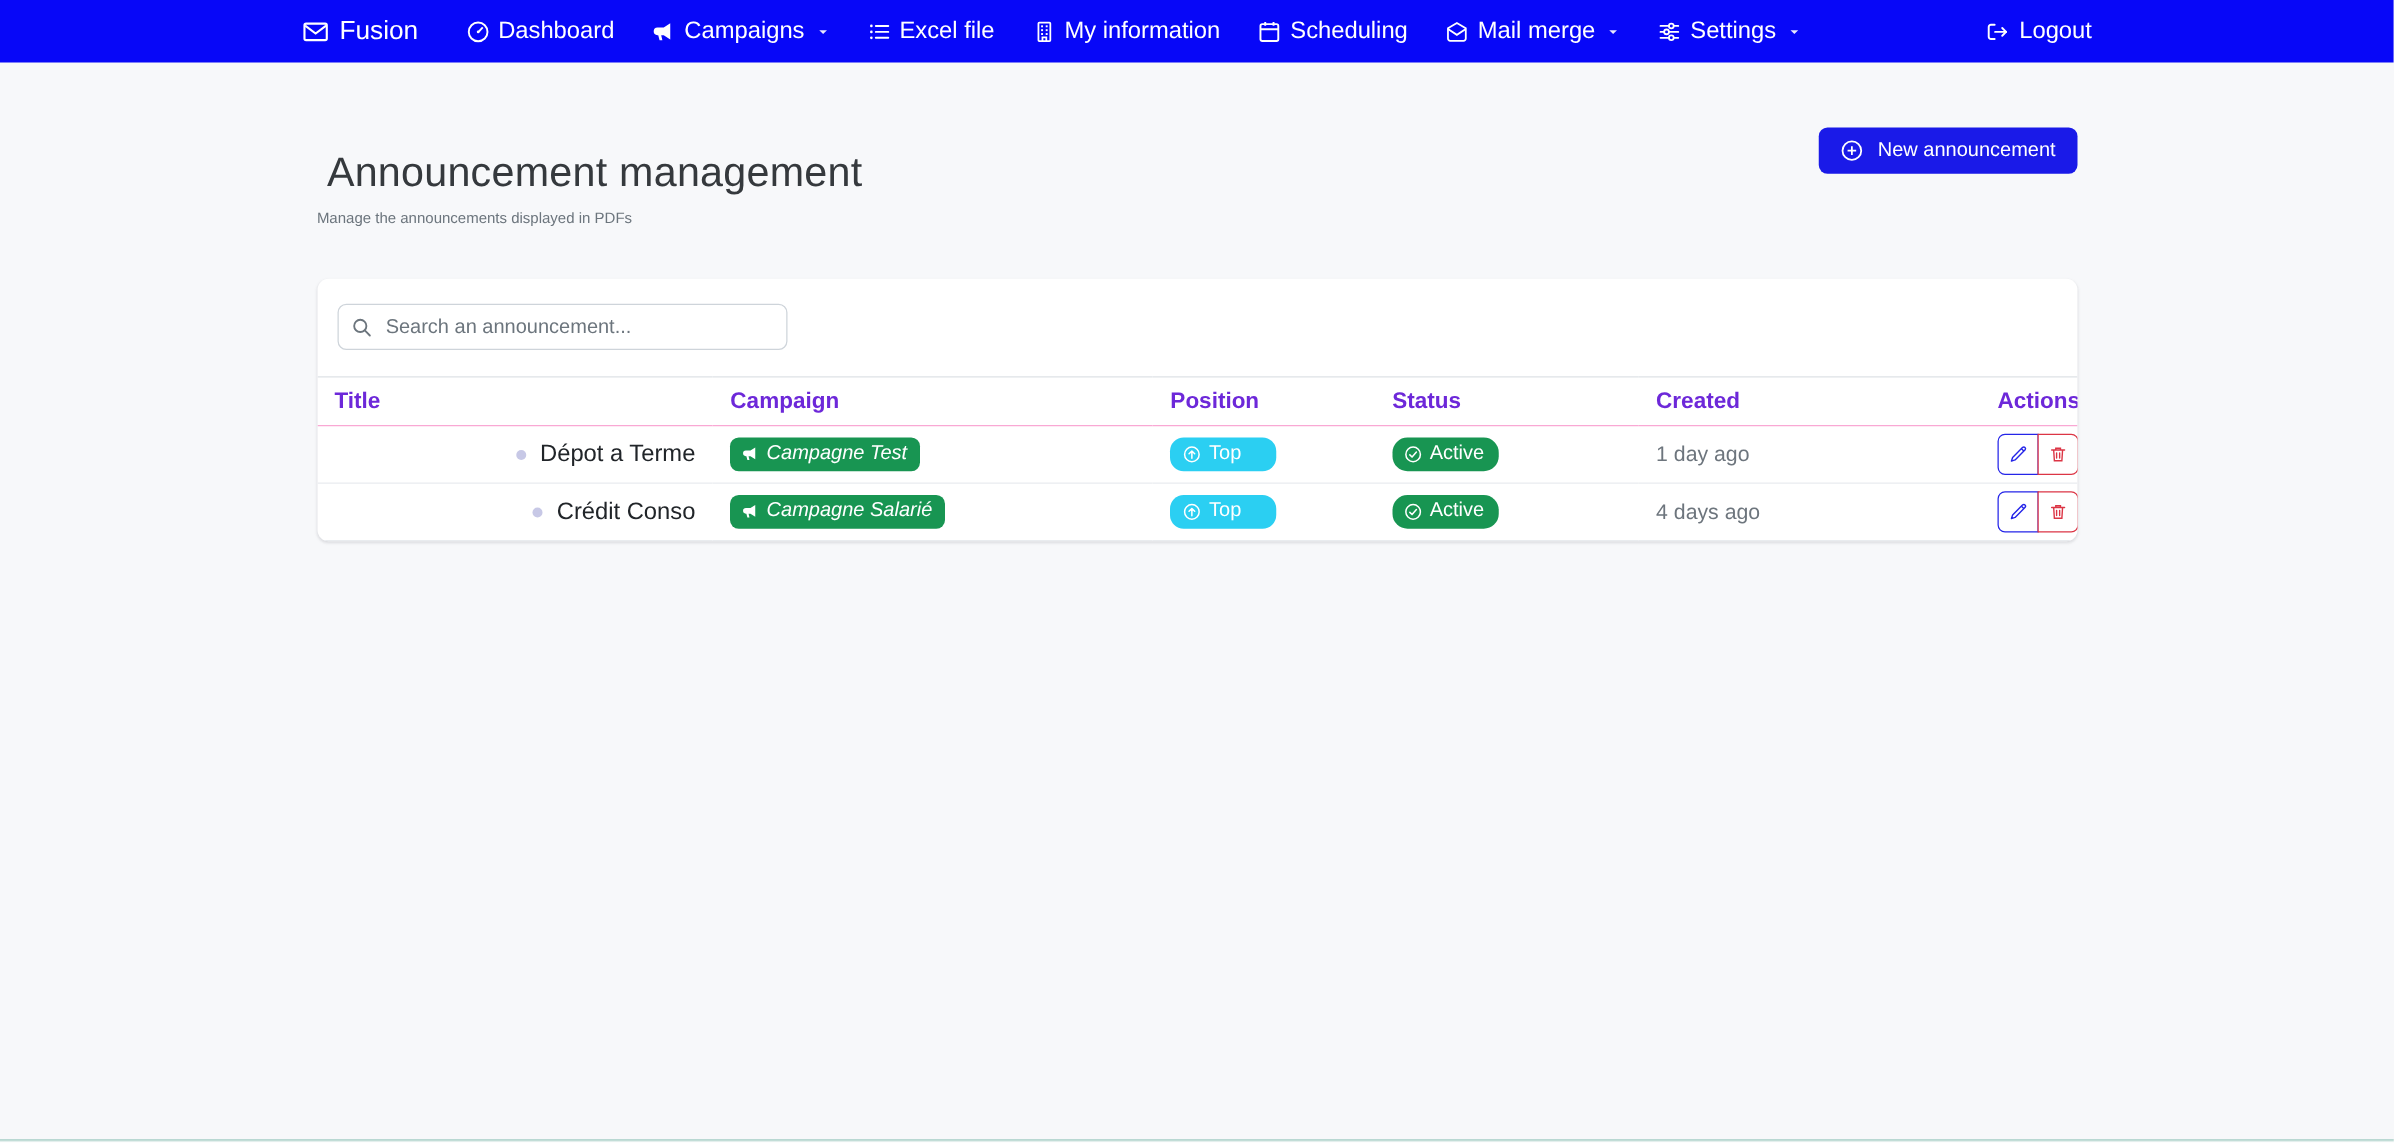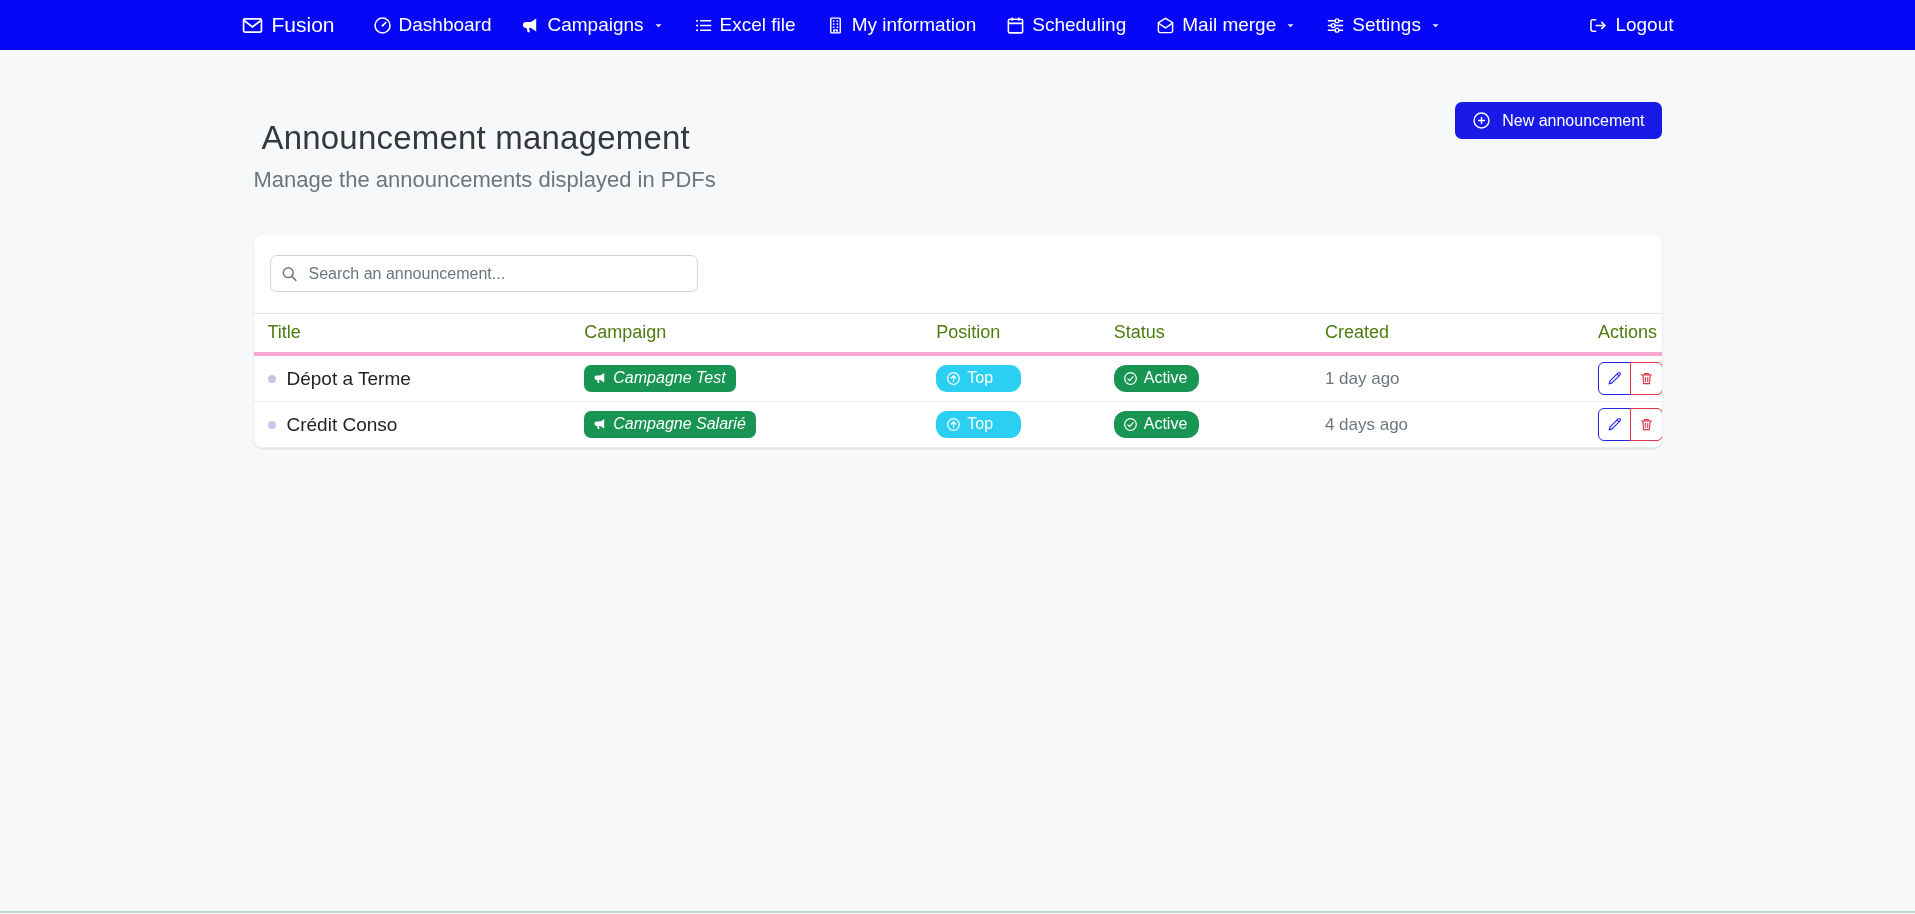--- a/index.html
+++ b/index.html
@@ -81,21 +81,21 @@
   }
   .page-title {
     font-size: 33px;
     font-weight: 400;
     color: #35393d;
     letter-spacing: .2px;
     padding-left: 8px;
     margin-top: 33px;
   }
   .page-subtitle {
-    font-size: 22px;
+    font-size: 12px;
     color: #6c757d;
     margin-top: 10px;
   }
   .btn-new {
     display: flex;
     align-items: center;
     gap: 11px;
     background: #1a1ae8;
     color: #fff;
     border: none;
@@ -111,21 +111,21 @@
   .card {
     background: #fff;
     border-radius: 9px;
     box-shadow: 0 1px 3px rgba(20,20,40,.08), 0 1px 2px rgba(20,20,40,.05);
     margin-top: 42px;
     overflow: hidden;
   }
   .card-top { padding: 20px 16px 21px 16px; }
   .search-wrap {
     position: relative;
-    width: 428px;
+    width: 360px;
   }
   .search-wrap svg {
     position: absolute;
     left: 11px;
     top: 50%;
     transform: translateY(-50%);
     pointer-events: none;
   }
   .search-input {
     width: 100%;
@@ -149,37 +149,37 @@
   }
   col.w-title    { width: 22.5%; }
   col.w-campaign { width: 25.0%; }
   col.w-position { width: 12.6%; }
   col.w-status   { width: 15.0%; }
   col.w-created  { width: 19.4%; }
   col.w-actions  { width: 5.5%;  }
   thead th {
     text-align: left;
     font-size: 18px;
-    font-weight: 400;
-    color: #4d7c0f;
+    font-weight: 700;
+    color: #6d28d9;
     padding: 8px 14px 9px 14px;
     border-top: 1px solid #dee2e6;
-    border-bottom: 4px solid #f9a8d4;
+    border-bottom: 1px solid #f9a8d4;
   }
   thead th.col-actions { text-align: right; padding-right: 18px; }
   tbody td {
     padding: 6px 14px;
     border-bottom: 1px solid #e9ecef;
     vertical-align: middle;
     font-size: 19px;
     color: #212529;
     height: 39px;
   }
   tbody tr:last-child td { border-bottom: 1px solid #e9ecef; }
-  .title-cell { display: flex; align-items: center; gap: 11px; }
+  .title-cell { display: flex; align-items: center; gap: 11px; justify-content: flex-end; }
   .dot {
     width: 8px; height: 8px;
     border-radius: 50%;
     background: #c7c8e6;
     flex: 0 0 auto;
   }
 
   .badge {
     display: inline-flex;
     align-items: center;

